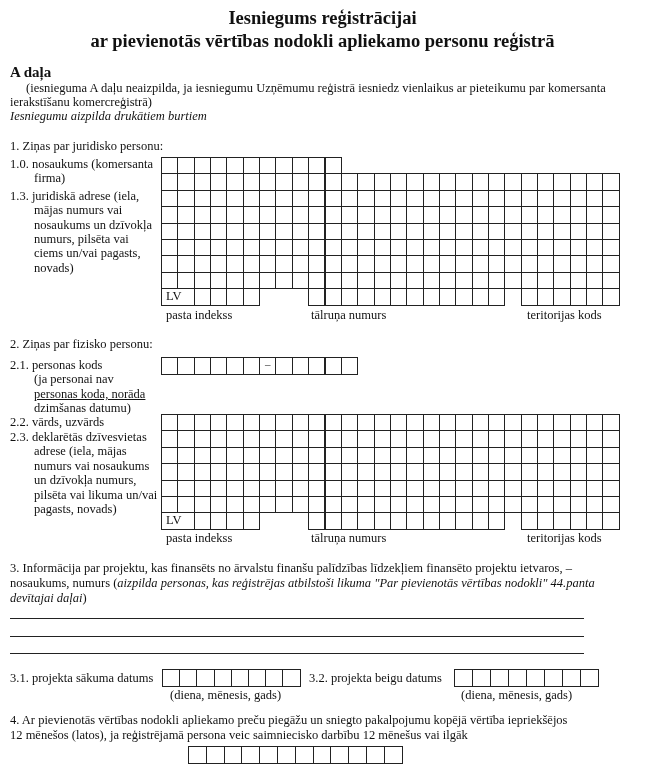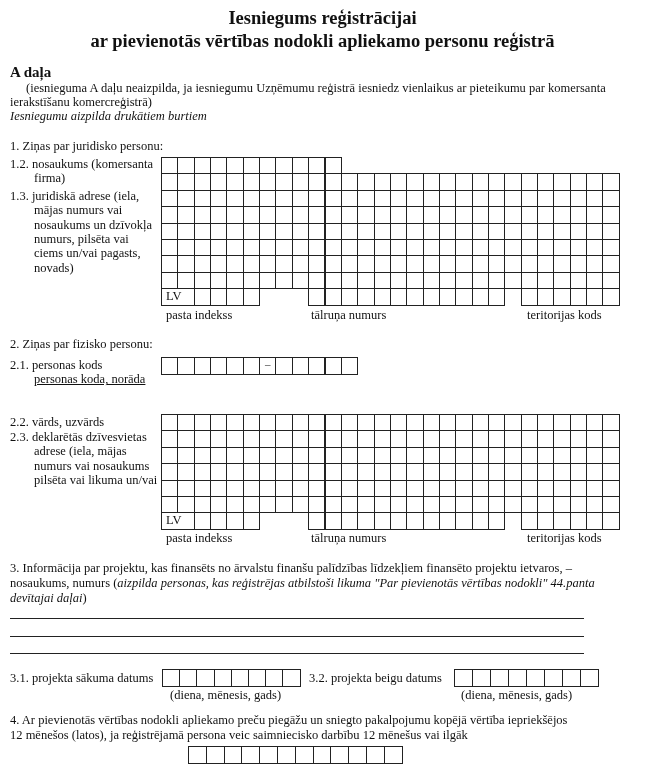--- a/index.html
+++ b/index.html
@@ -25,21 +25,21 @@
 <div class="abs title" style="top:30px;">ar pievienotās vērtības nodokli apliekamo personu reģistrā</div>
 
 <div class="abs" style="left:10px; top:64px; font-weight:bold; font-size:15px;">A daļa</div>
 <div class="abs t12" style="left:10px; top:81px;margin-left:16px;">(iesnieguma A daļu neaizpilda, ja iesniegumu Uzņēmumu reģistrā iesniedz vienlaikus ar pieteikumu par komersanta</div>
 <div class="abs t12" style="left:10px; top:95px;">ierakstīšanu komercreģistrā)</div>
 <div class="abs t12 ital" style="left:10px; top:109px;">Iesniegumu aizpilda drukātiem burtiem</div>
 
 <div class="abs t12" style="left:10px; top:139px;">1. Ziņas par juridisko personu:</div>
 
 <div class="abs label-block" style="left:10px; top:157px; width:150px;">
-  <div><span>1.2.</span> <span>nosaukums (komersanta</span><span class="ind" style="padding-left:24px;">firma)</span></div>
+  <div><span>1.0.</span> <span>nosaukums (komersanta</span><span class="ind" style="padding-left:24px;">firma)</span></div>
   <div style="margin-top:3px;"><span>1.3.</span> <span>juridiskā adrese (iela,</span>
     <span class="ind" style="padding-left:24px;">mājas numurs vai</span>
     <span class="ind" style="padding-left:24px;">nosaukums un dzīvokļa</span>
     <span class="ind" style="padding-left:24px;">numurs, pilsēta vai</span>
     <span class="ind" style="padding-left:24px;">ciems un/vai pagasts,</span>
     <span class="ind" style="padding-left:24px;">novads)</span>
   </div>
 </div>
 
 <div id="grid1" class="grid" style="left: 0px; top: 0px;">
@@ -277,30 +277,34 @@
     <div class="cell" style="left: 602.45px; top: 288.2px; width: 17.35px; height: 17.4px;"></div>
   </div>
 <div class="abs sublabel" style="left:166px; top:308px;">pasta indekss</div>
 <div class="abs sublabel" style="left:311px; top:308px;">tālruņa numurs</div>
 <div class="abs sublabel" style="left:527px; top:308px;">teritorijas kods</div>
 
 <div class="abs t12" style="left:10px; top:337px;">2. Ziņas par fizisko personu:</div>
 
 <div class="abs label-block" style="left:10px; top:358px; width:150px;">
   <div><span>2.1.</span> <span>personas kods</span></div>
+  <span class="ind" style="padding-left:24px;">(ja personai nav</span>
   <span class="ind" style="padding-left:24px;text-decoration:underline;">personas koda, norāda</span>
+  <span class="ind" style="padding-left:24px;">dzimšanas datumu)</span>
 </div>
 <div class="abs label-block" style="left:10px; top:415px; width:150px;">
   <span>2.2.</span> <span>vārds, uzvārds</span>
 </div>
 <div class="abs label-block" style="left:10px; top:430px; width:152px;">
   <div><span>2.3.</span> <span>deklarētās dzīvesvietas</span></div>
   <span class="ind" style="padding-left:24px;">adrese (iela, mājas</span>
   <span class="ind" style="padding-left:24px;">numurs vai nosaukums</span>
+  <span class="ind" style="padding-left:24px;">un dzīvokļa numurs,</span>
   <span class="ind" style="padding-left:24px;">pilsēta vai likuma un/vai</span>
+  <span class="ind" style="padding-left:24px;">pagasts, novads)</span>
 </div>
 
 <div id="pcode" class="grid" style="left: 0px; top: 0px;">
     <div class="cell" style="left: 161px; top: 357px; width: 17.35px; height: 18px;"></div>
     <div class="cell" style="left: 177.35px; top: 357px; width: 17.35px; height: 18px;"></div>
     <div class="cell" style="left: 193.7px; top: 357px; width: 17.35px; height: 18px;"></div>
     <div class="cell" style="left: 210.05px; top: 357px; width: 17.35px; height: 18px;"></div>
     <div class="cell" style="left: 226.4px; top: 357px; width: 17.35px; height: 18px;"></div>
     <div class="cell" style="left: 242.75px; top: 357px; width: 17.35px; height: 18px;"></div>
     <div class="cell" style="left: 259.1px; top: 357px; width: 17.35px; height: 18px;">

